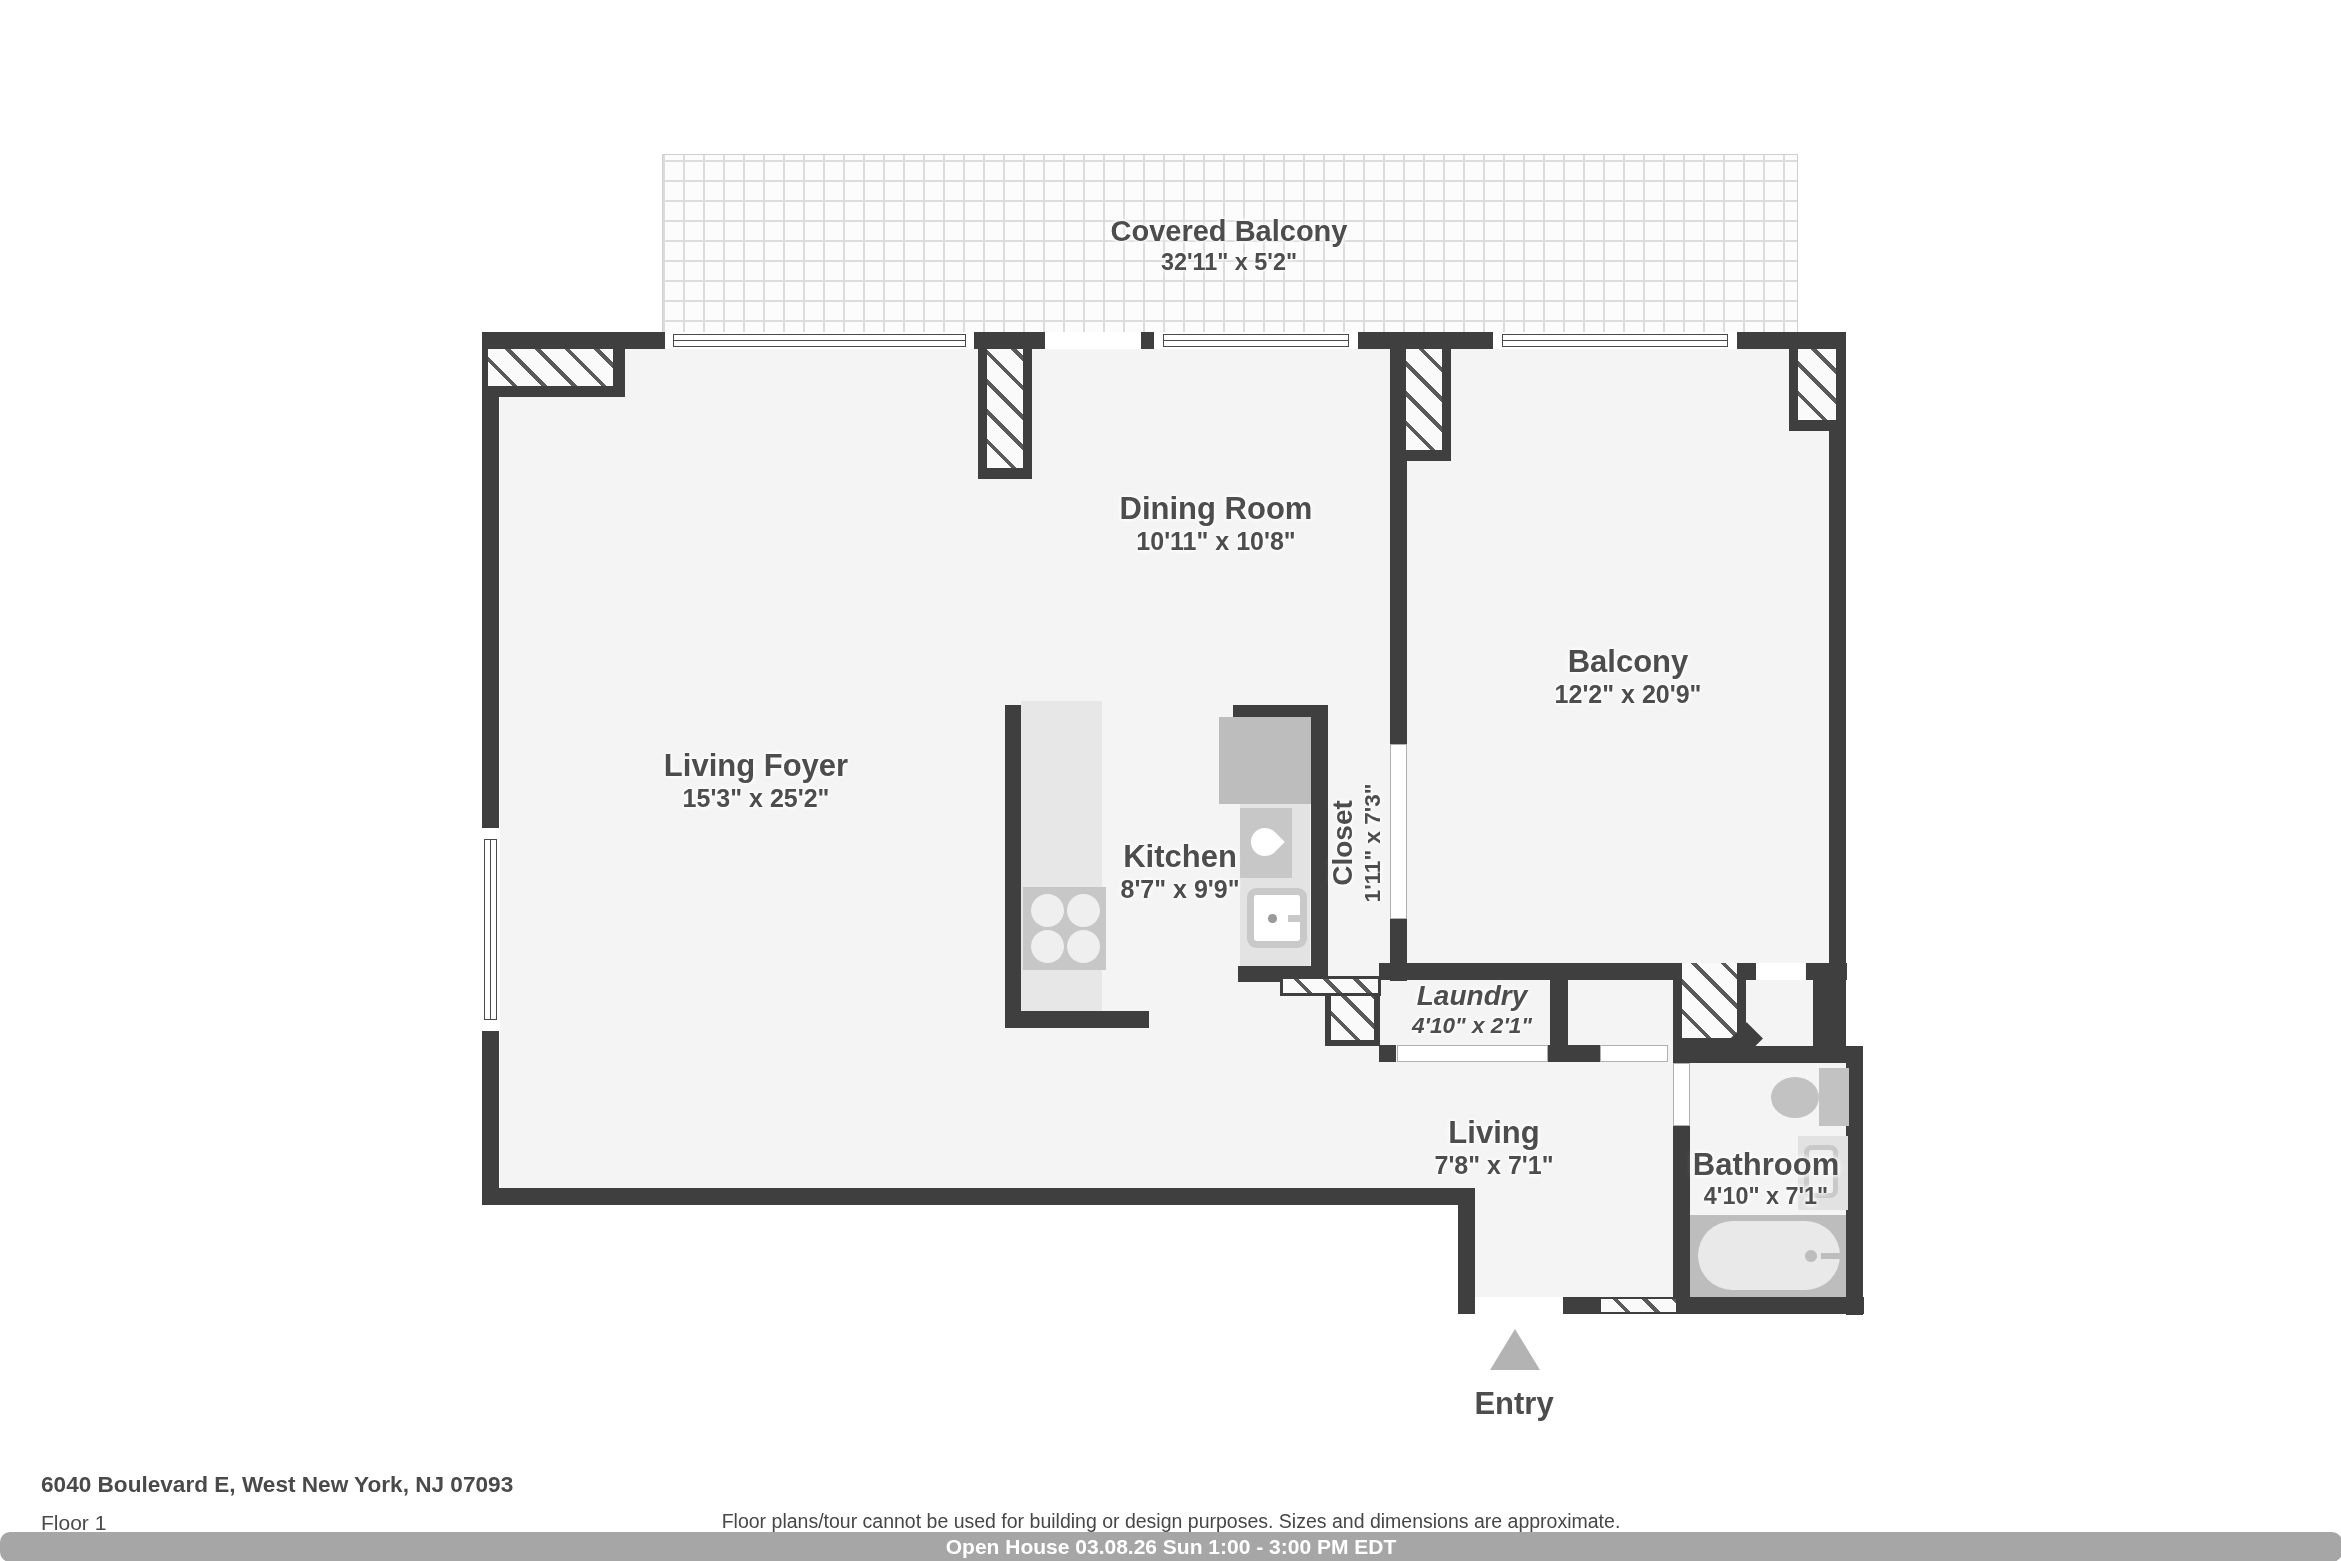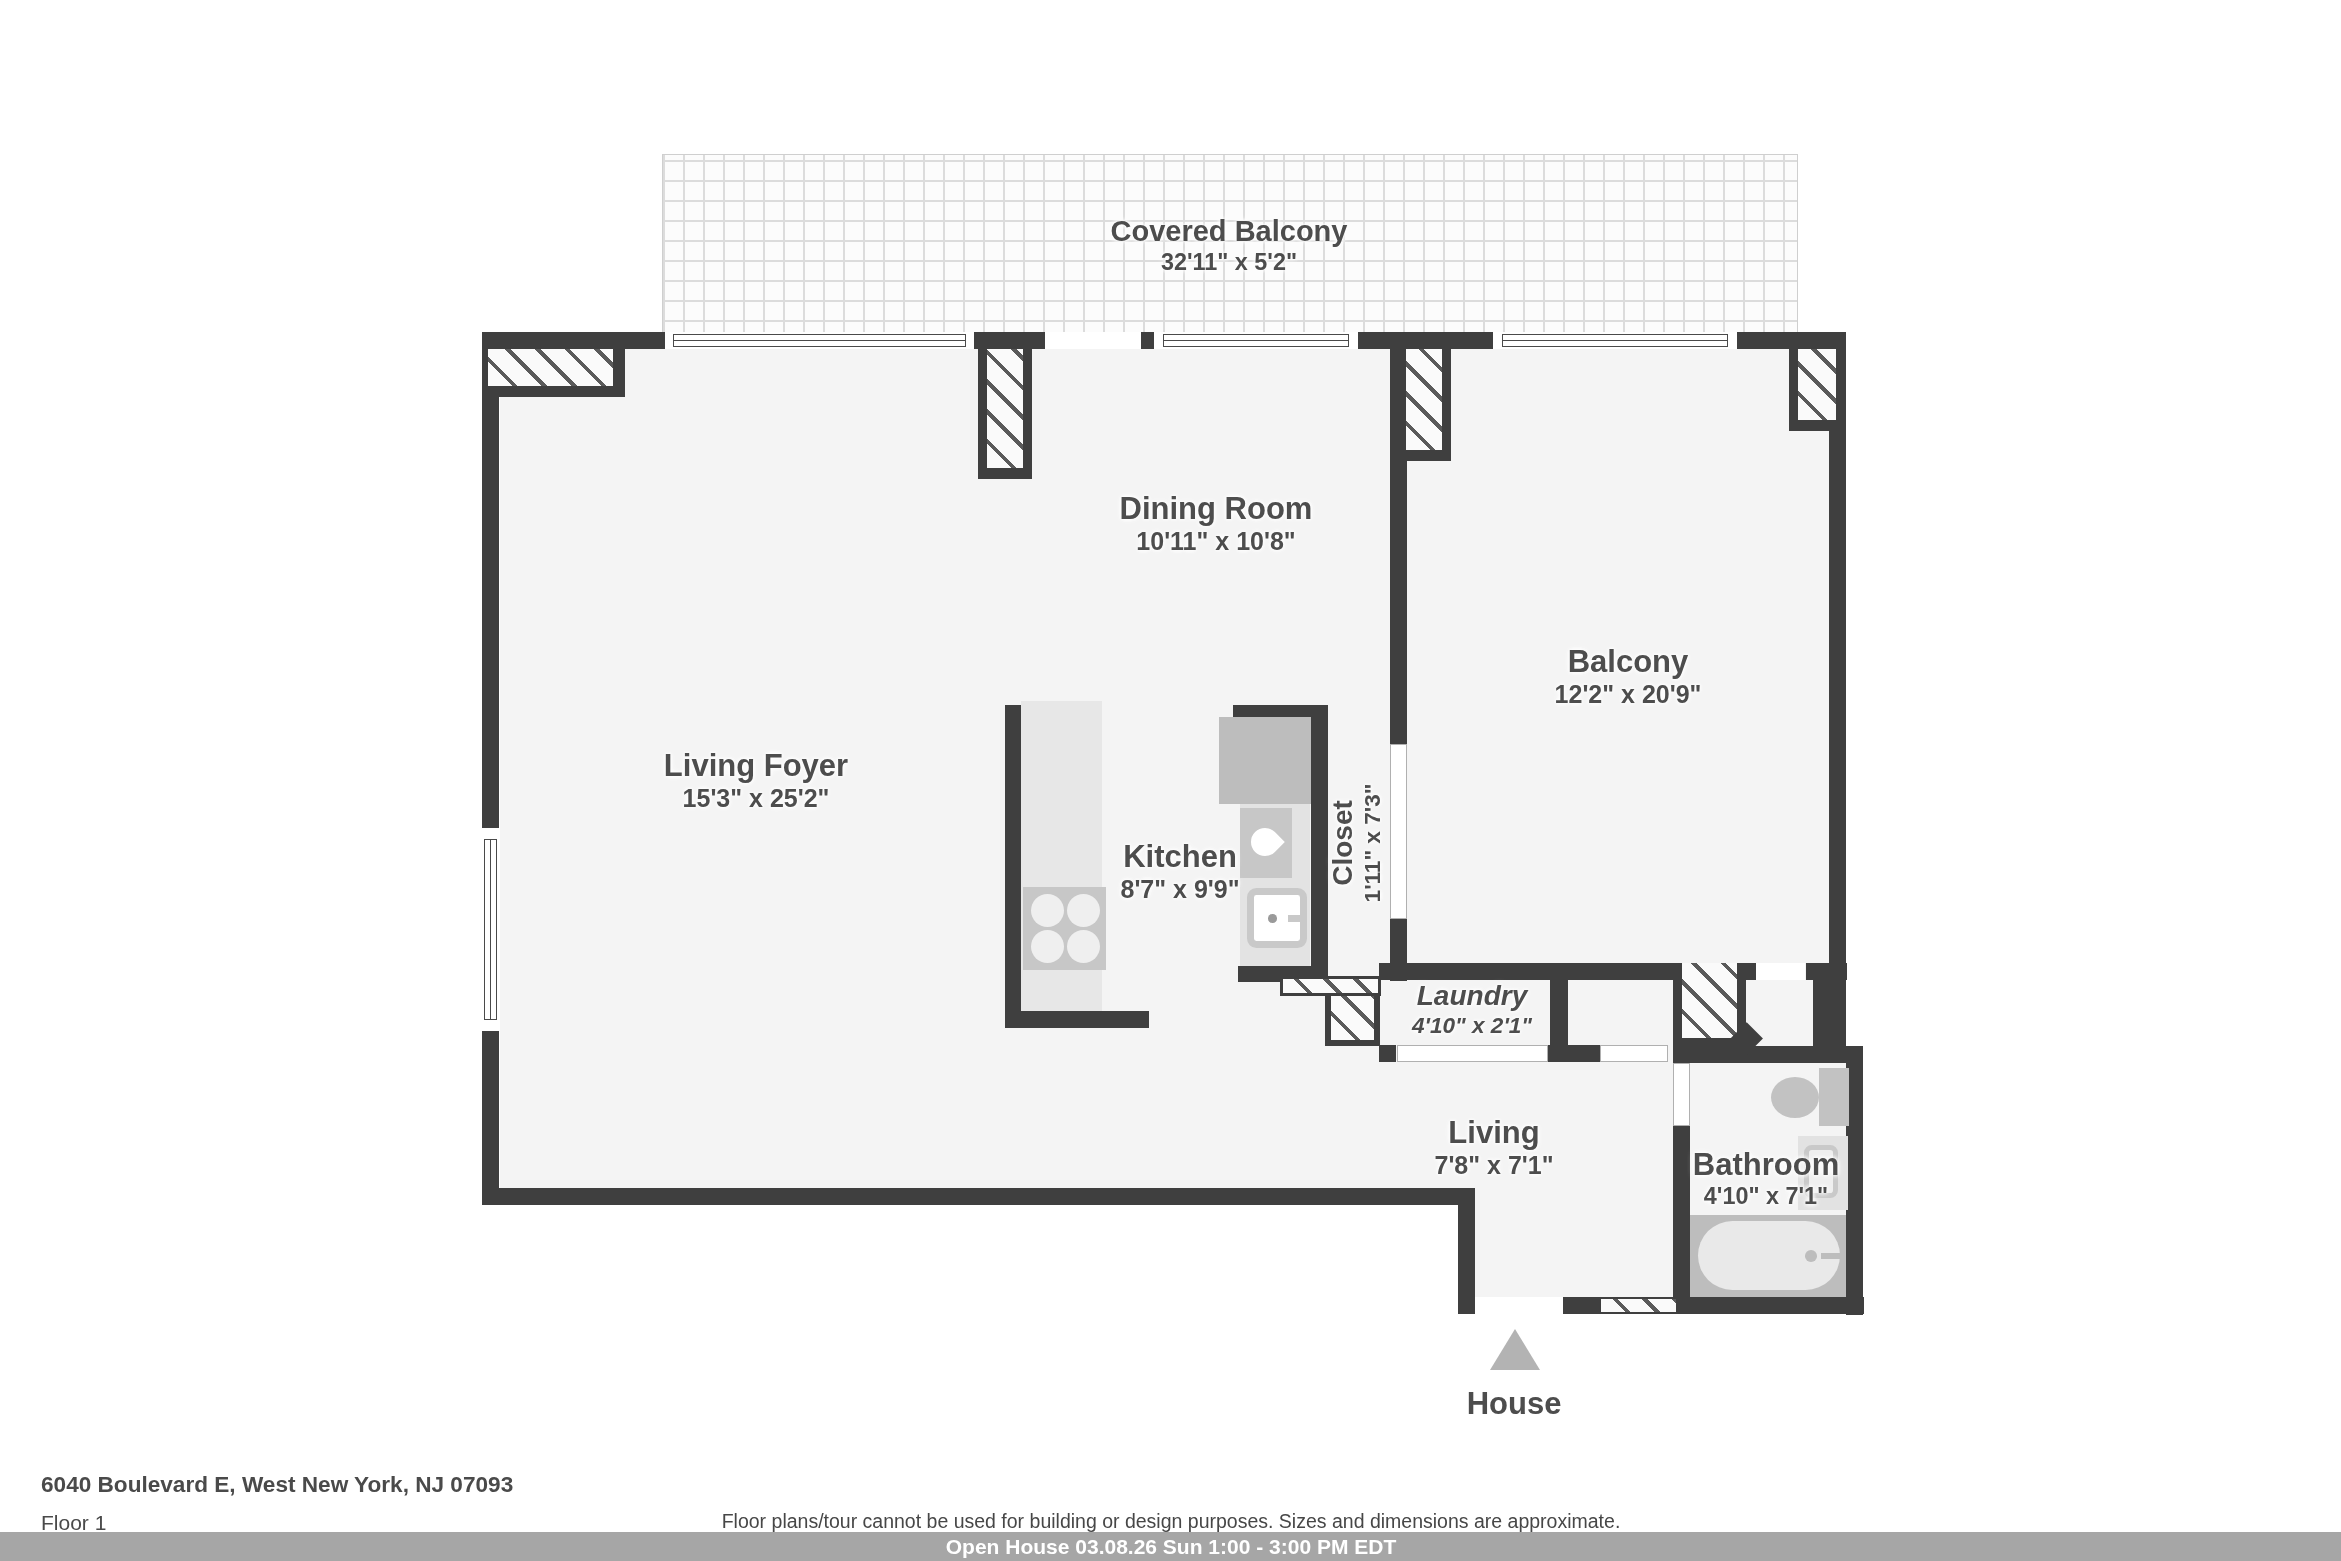--- a/index.html
+++ b/index.html
@@ -44,21 +44,21 @@
             border-radius:50% 0 50% 50%;transform:rotate(45deg);}
   .dw{position:absolute;background:#ffffff;border:7px solid #c9c9c9;border-radius:9.4px;box-sizing:border-box;}
   .entry-tri{position:absolute;width:0;height:0;border-left:25px solid transparent;
              border-right:25px solid transparent;border-bottom:41px solid #b3b3b3;}
   
   .addr{position:absolute;left:41px;top:1472px;font-size:22.6px;font-weight:bold;color:#4a4a4a;}
   .floorlbl{position:absolute;left:41px;top:1511px;font-size:21px;font-weight:normal;color:#4a4a4a;}
   .disclaimer{position:absolute;left:0;width:2342px;top:1510px;text-align:center;
               font-size:19.5px;font-weight:normal;color:#474747;}
   .banner{position:absolute;left:0;top:1532px;width:2342px;height:30px;background:#a6a6a6;
-          color:#ffffff;font-size:21px;font-weight:bold;text-align:center;line-height:30px;}
+          color:#ffffff;font-size:21px;font-weight:bold;text-align:center;line-height:30px;border-radius:10px;}
 </style>
 </head>
 <body>
 
 <div id="plan">
 
   <div class="balcony" style="left:662px;top:154px;width:1134px;height:187px;"></div>
 
   <div class="floor" style="left:500px;top:349px;width:1329px;height:839px;"></div>
   <div class="floor" style="left:1475px;top:1188px;width:198px;height:109px;"></div>
@@ -201,21 +201,21 @@
     <div class="t">Living</div>
     <div class="d">7'8" x 7'1"</div>
   </div>
   <div class="lbl" style="left:1766px;top:1180px;">
     <div class="t">Bathroom</div>
     <div class="d" style="font-size:23.4px;">4'10" x 7'1"</div>
   </div>
 
   <div class="entry-tri" style="left:1490px;top:1329px;"></div>
   <div class="lbl" style="left:1514px;top:1404px;">
-    <div class="t">House</div>
+    <div class="t">Entry</div>
   </div>
 
   <div class="addr">6040 Boulevard E, West New York, NJ 07093</div>
   <div class="floorlbl">Floor 1</div>
   <div class="disclaimer">Floor plans/tour cannot be used for building or design purposes. Sizes and dimensions are approximate.</div>
   <div class="banner">Open House 03.08.26 Sun 1:00 - 3:00 PM EDT</div>
 
 </div>
 
 

